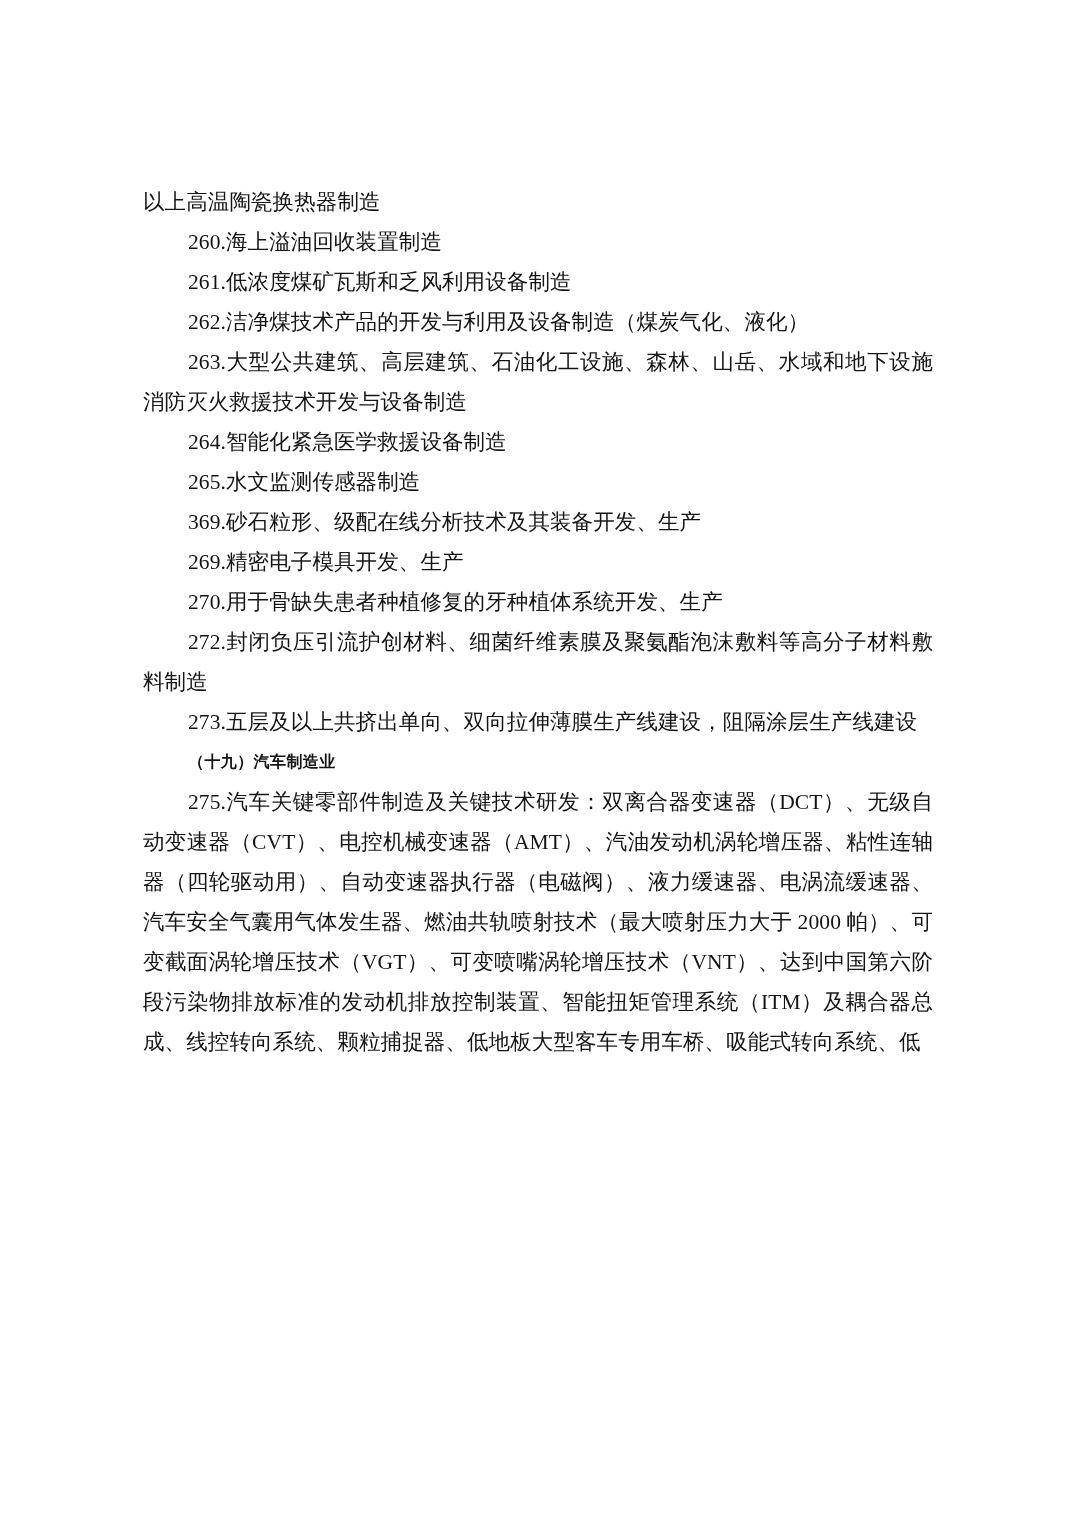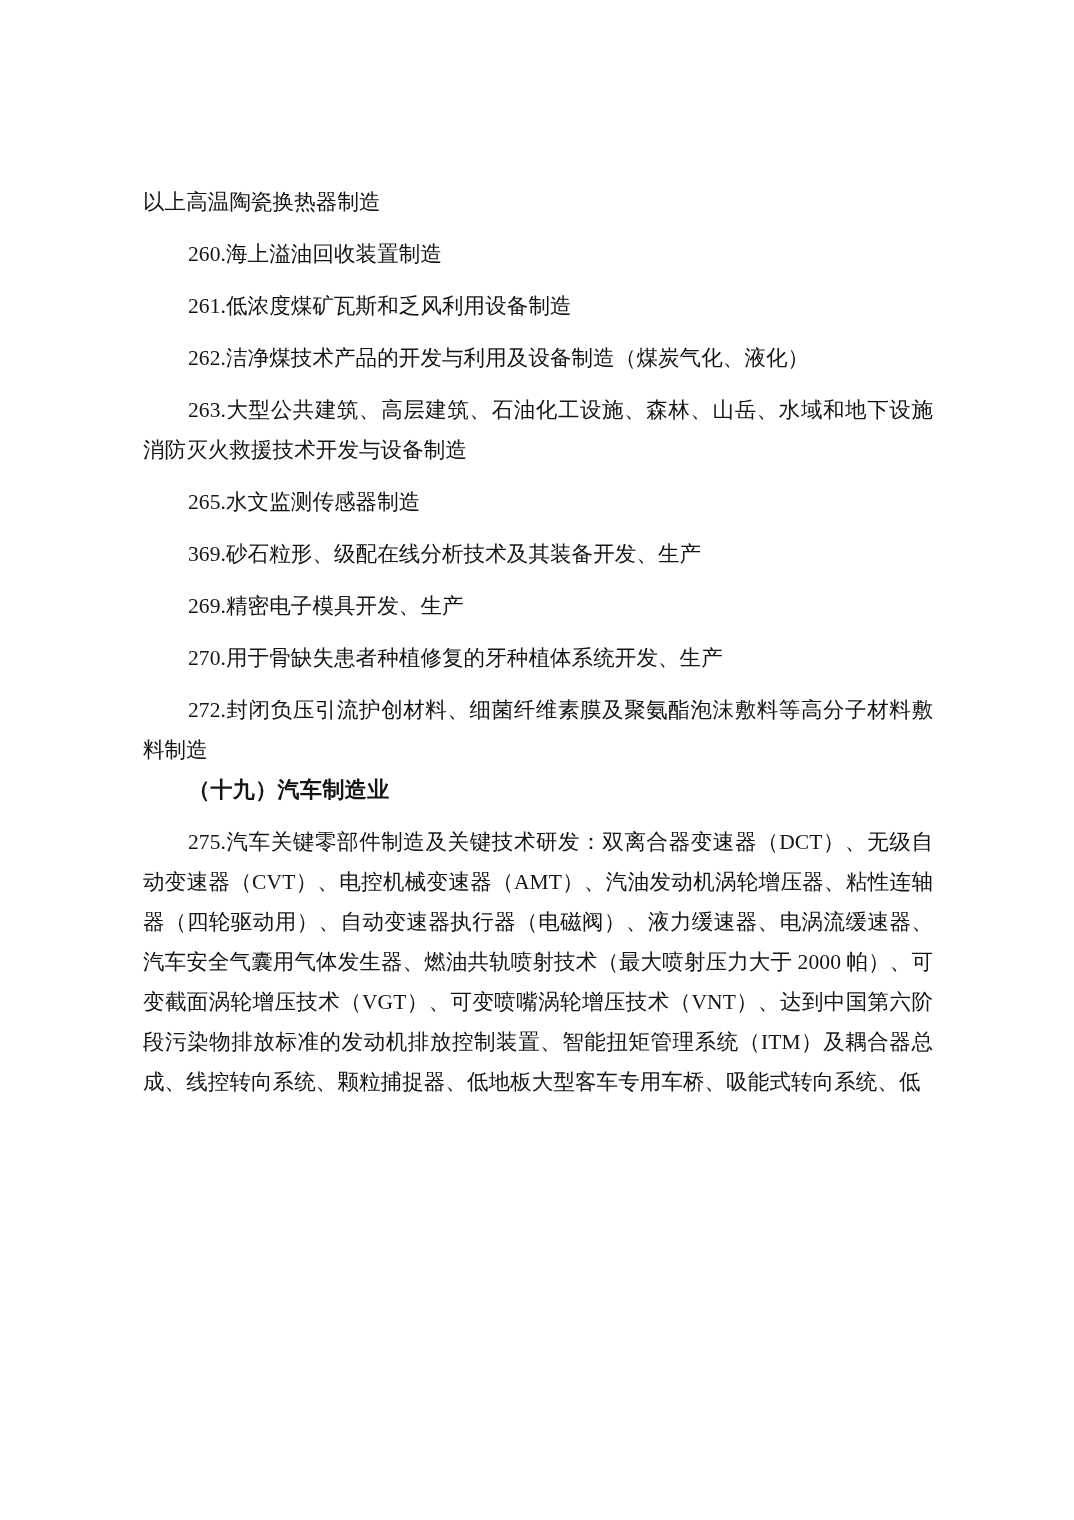--- a/index.html
+++ b/index.html
@@ -37,60 +37,61 @@
     color: #141414;
     white-space: normal;
   }
   
   .para.cont {
     text-indent: 0;
   }
   
   .para.item {
     text-indent: 45px;
-    margin-top: 12px;
   }
   .para.heading {
     text-indent: 45px;
     font-weight: bold;
     font-family: "Liberation Sans", "DejaVu Sans", sans-serif;
-    font-size: 22px;
+    font-size: 16px;
     letter-spacing: 0.4px;
   }
 </style>
 </head>
 <body>
 
 <div class="page">
   <div class="text-block">
 
     <p class="para cont">以上高温陶瓷换热器制造</p>
 
     <p class="para item">260.海上溢油回收装置制造</p>
 
     <p class="para item">261.低浓度煤矿瓦斯和乏风利用设备制造</p>
 
     <p class="para item">262.洁净煤技术产品的开发与利用及设备制造（煤炭气化、液化）</p>
 
     <p class="para item">263.大型公共建筑、高层建筑、石油化工设施、森林、山岳、水域和地下设施消防灭火救援技术开发与设备制造</p>
 
+    <p class="para item">264.智能化紧急医学救援设备制造</p>
 
     <p class="para item">265.水文监测传感器制造</p>
 
 
 
     <p class="para item">369.砂石粒形、级配在线分析技术及其装备开发、生产</p>
 
     <p class="para item">269.精密电子模具开发、生产</p>
 
     <p class="para item">270.用于骨缺失患者种植修复的牙种植体系统开发、生产</p>
 
 
     <p class="para item">272.封闭负压引流护创材料、细菌纤维素膜及聚氨酯泡沫敷料等高分子材料敷料制造</p>
 
+    <p class="para item">273.五层及以上共挤出单向、双向拉伸薄膜生产线建设，阻隔涂层生产线建设</p>
 
     <p class="para heading">（十九）汽车制造业</p>
 
 
     <p class="para item">275.汽车关键零部件制造及关键技术研发：双离合器变速器（DCT）、无级自动变速器（CVT）、电控机械变速器（AMT）、汽油发动机涡轮增压器、粘性连轴器（四轮驱动用）、自动变速器执行器（电磁阀）、液力缓速器、电涡流缓速器、汽车安全气囊用气体发生器、燃油共轨喷射技术（最大喷射压力大于 2000 帕）、可变截面涡轮增压技术（VGT）、可变喷嘴涡轮增压技术（VNT）、达到中国第六阶段污染物排放标准的发动机排放控制装置、智能扭矩管理系统（ITM）及耦合器总成、线控转向系统、颗粒捕捉器、低地板大型客车专用车桥、吸能式转向系统、低</p>
 
   </div>
 </div>
 
 </body></html>

